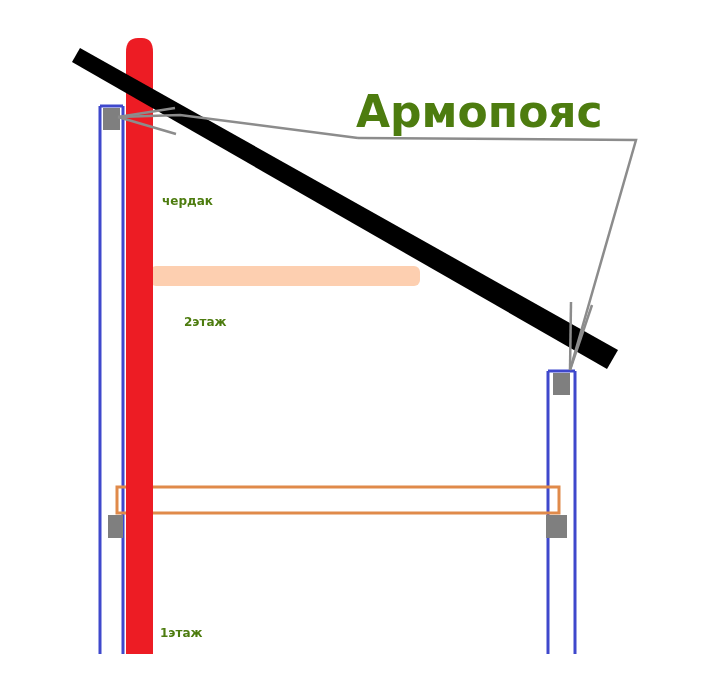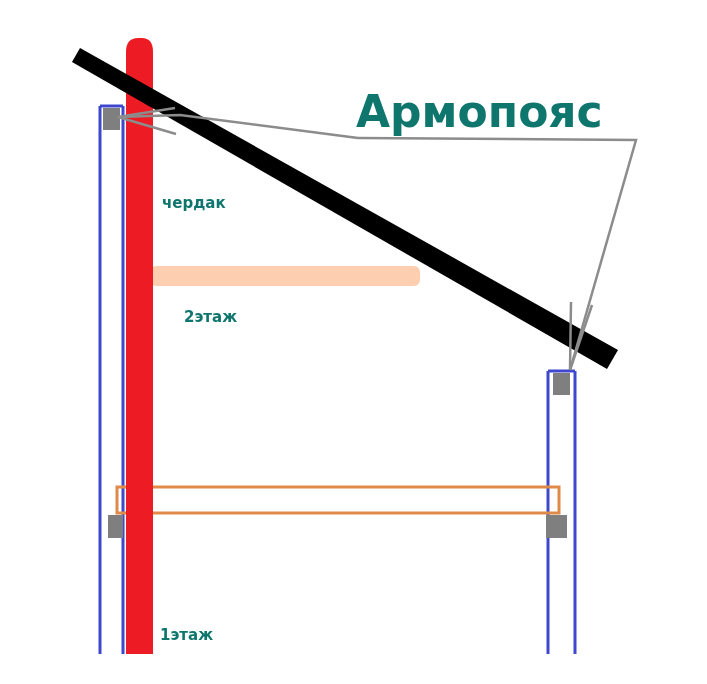--- a/index.html
+++ b/index.html
@@ -1,19 +1,19 @@
 <!DOCTYPE html>
 <html><head>
 <meta charset="utf-8">
 <style>
   html, body { margin: 0; padding: 0; background: #ffffff; }
   body { width: 707px; height: 684px; position: relative; overflow: hidden; }
   svg { position: absolute; left: 0; top: 0; }
-  .label { position: absolute; font-family: "DejaVu Sans", sans-serif; font-weight: bold; color: #0f766e; white-space: nowrap; }
-  .small { font-size: 15px; }
+  .label { position: absolute; font-family: "DejaVu Sans", sans-serif; font-weight: bold; color: #4d7c0f; white-space: nowrap; }
+  .small { font-size: 12px; }
   .title { font-size: 44px; letter-spacing: 0px; }
 </style>
 </head>
 <body>
 
 <svg width="707" height="684" viewBox="0 0 707 684">
 
   <g>
     <line x1="100" y1="106" x2="100" y2="654" stroke="#3f48cc" stroke-width="3"></line>
     <line x1="123" y1="106" x2="123" y2="654" stroke="#3f48cc" stroke-width="3"></line>
@@ -44,14 +44,14 @@
     <line x1="118" y1="117" x2="175" y2="108"></line>
     <line x1="118" y1="117" x2="176" y2="134"></line>
     <polyline points="358,138 636,140 570,370"></polyline>
     <line x1="570" y1="370" x2="592" y2="305"></line>
     <line x1="570" y1="370" x2="571" y2="302"></line>
   </g>
 </svg>
 
 <div class="label title" style="left:356px; top:86px;">Армопояс</div>
 <div class="label small" style="left:162px; top:194px;">чердак</div>
-<div class="label small" style="left:184px; top:308px;">2этаж</div>
+<div class="label small" style="left:184px; top:315px;">2этаж</div>
 <div class="label small" style="left:160px; top:626px;">1этаж</div>
 
 </body></html>

